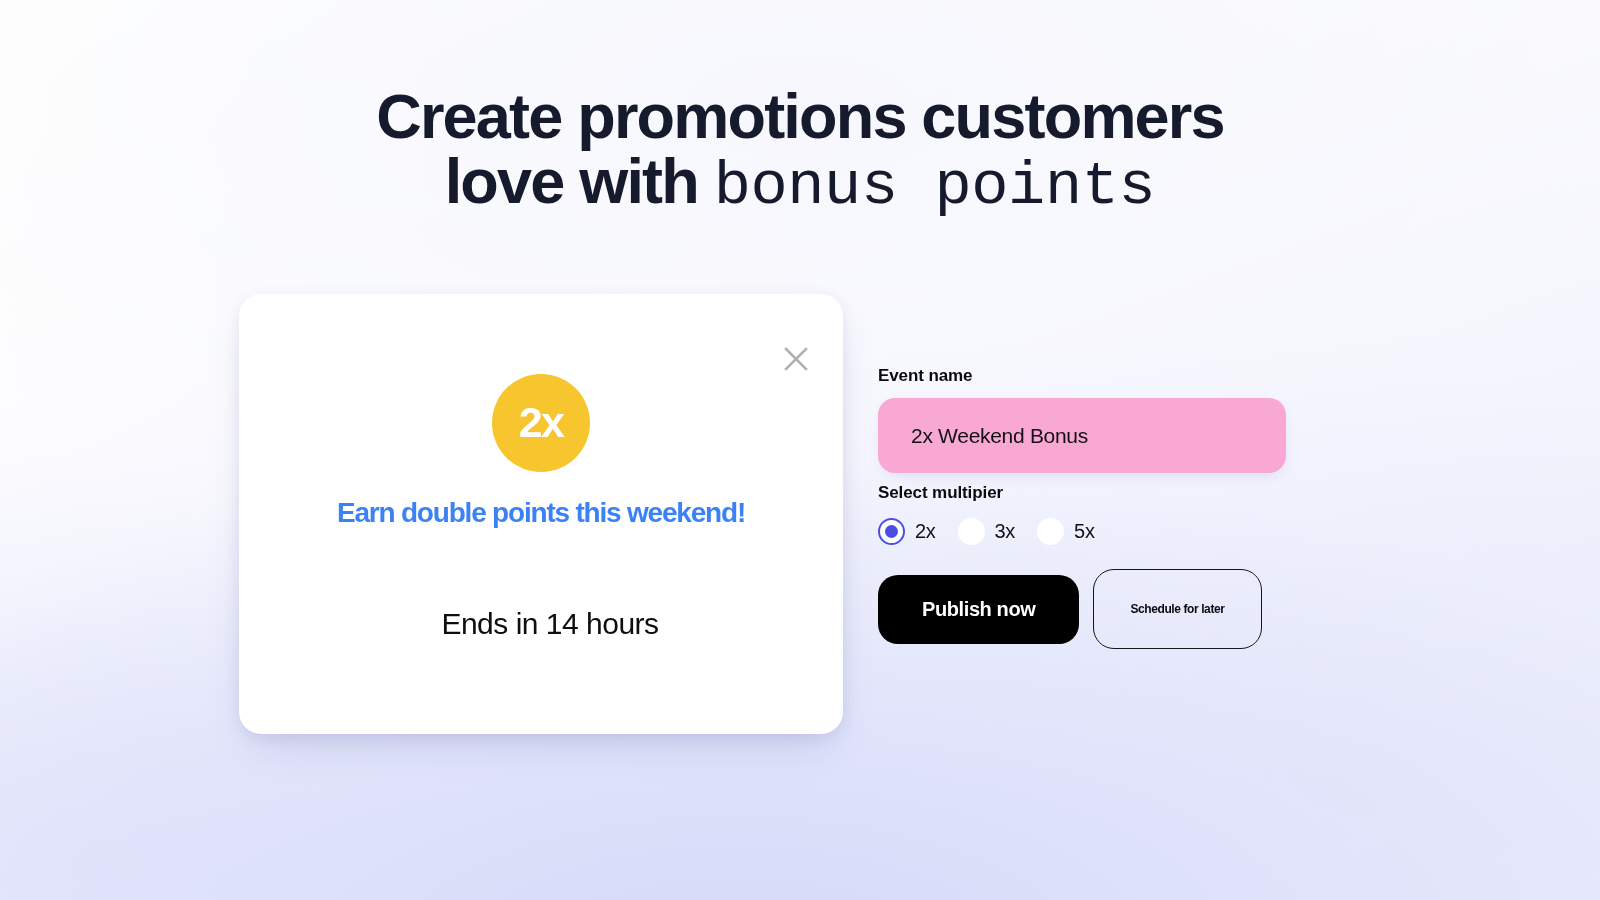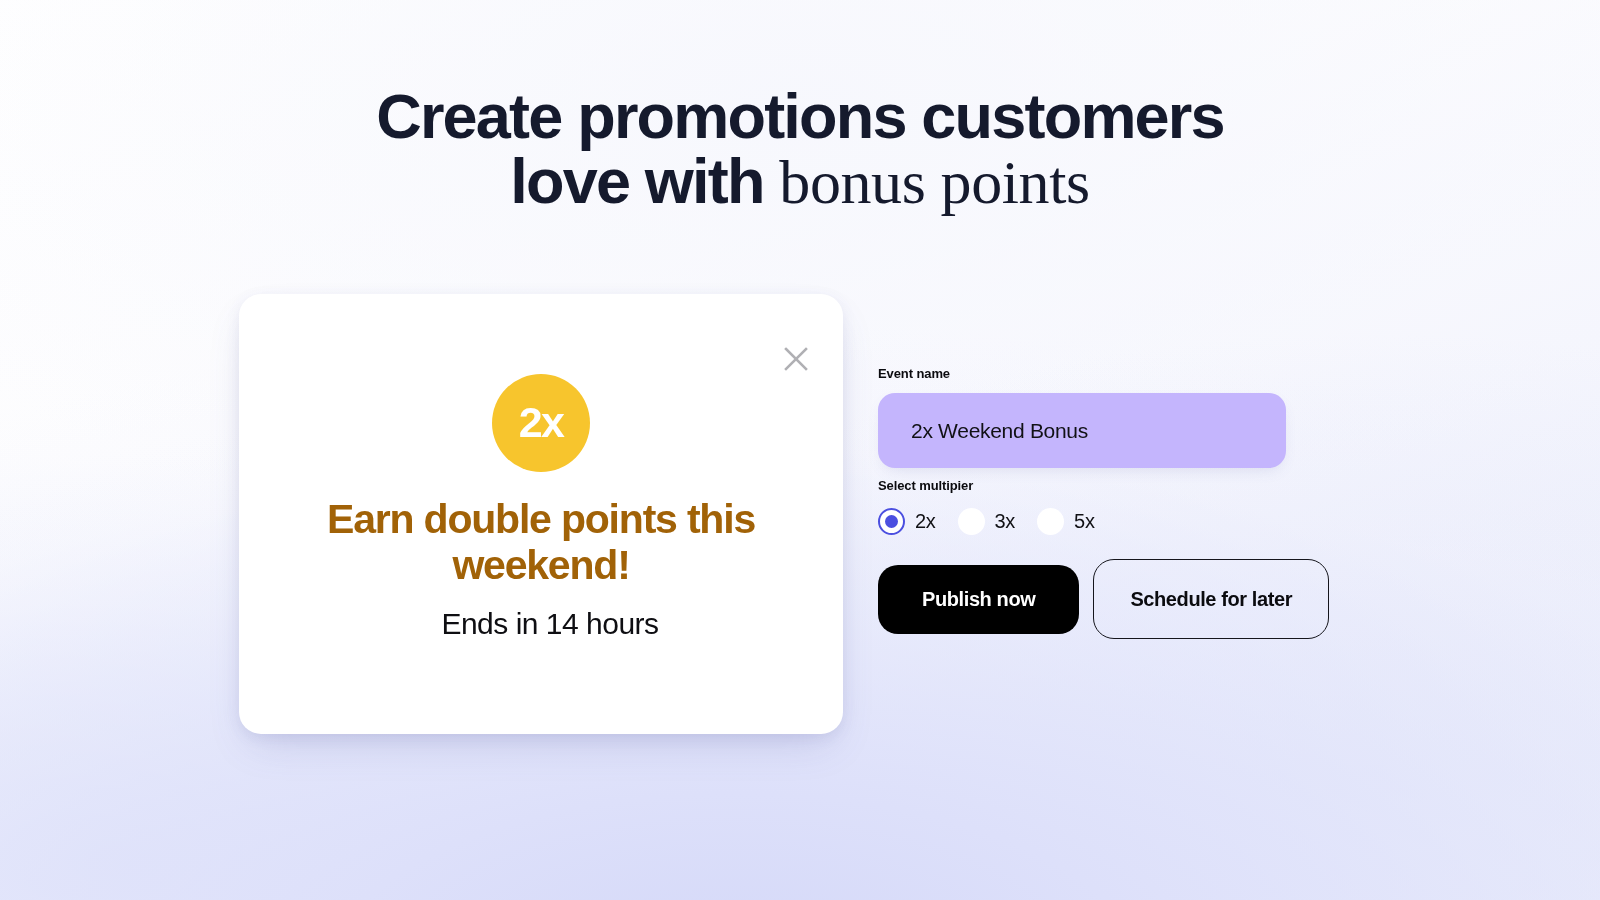--- a/index.html
+++ b/index.html
@@ -42,21 +42,21 @@
     letter-spacing:-1.4px;
   }
   .hl-line { display:block; white-space:nowrap; }
   .hl-bold {
     font-family:"Liberation Sans", sans-serif;
     font-weight:700;
     font-size:63px;
     letter-spacing:-1.8px;
   }
   .hl-serif {
-    font-family:Liberation Serif, serif;
+    font-family:Liberation Mono, monospace;
     font-weight:400;
     font-size:62px;
     letter-spacing:-0.4px;
   }
 
   
   #preview-card {
     position:absolute;
     left:239px;
     top:294px;
@@ -101,23 +101,23 @@
     letter-spacing:-1.6px;
     line-height:1;
     margin-top:-2px;
   }
 
   #card-headline {
     position:absolute;
     left:0; right:0;
     top:203px;
     text-align:center;
-    color:#a16207;
-    font-weight:700;
-    font-size:41px;
+    color:#3b82f6;
+    font-weight:700;
+    font-size:28px;
     line-height:1.12;
     letter-spacing:-1.2px;
     padding:0 40px;
   }
 
   #card-subtext {
     position:absolute;
     left:18px; right:0;
     top:313px;
     text-align:center;
@@ -130,31 +130,31 @@
   
   #form-panel {
     position:absolute;
     left:878px;
     top:366px;
     width:460px;
   }
 
   .field-label {
     font-weight:700;
-    font-size:13px;
+    font-size:17px;
     color:#0b0b0f;
     letter-spacing:-0.1px;
     display:block;
   }
 
   #event-name-input {
     margin-top:12px;
     width:408px;
     height:75px;
-    background:#c4b5fd;
+    background:#f9a8d4;
     border:none;
     border-radius:17px;
     box-shadow:0 6px 16px -6px rgba(90,96,160,0.18);
     font-family:"Liberation Sans", sans-serif;
     font-size:21px;
     color:#111115;
     letter-spacing:-0.3px;
     padding:0 33px;
     outline:none;
   }
@@ -221,21 +221,21 @@
   #schedule-later-button {
     margin-left:14px;
     height:80px;
     padding:0 36px;
     background:transparent;
     color:#0b0b0f;
     border:1.4px solid #15151c;
     border-radius:21px;
     font-family:"Liberation Sans", sans-serif;
     font-weight:700;
-    font-size:20px;
+    font-size:12px;
     letter-spacing:-0.4px;
     cursor:pointer;
   }
 </style>
 </head>
 <body>
 
 <div id="bg-wash"></div>
 
 <div id="page">

